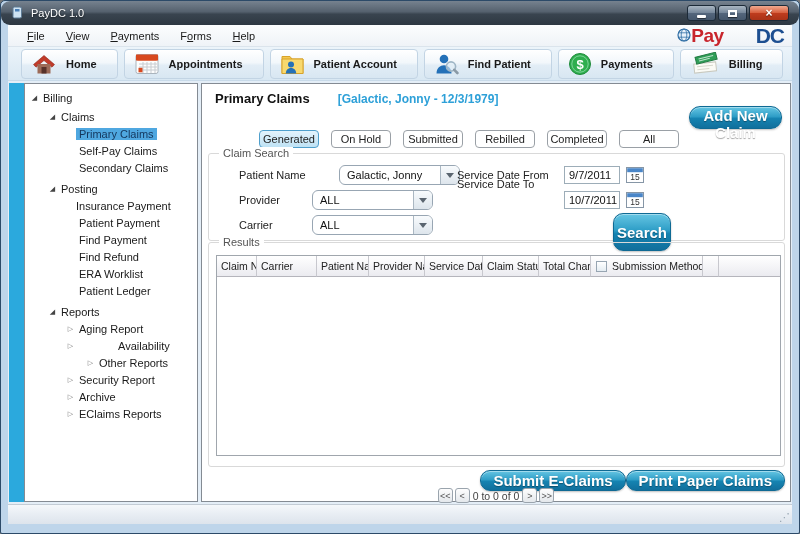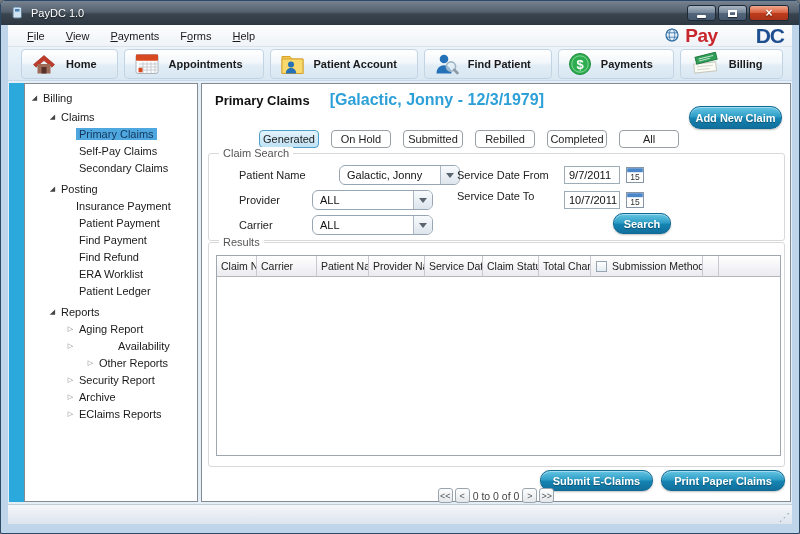--- a/index.html
+++ b/index.html
@@ -5,21 +5,21 @@
   * { margin:0; padding:0; box-sizing:border-box; }
   html,body { width:800px; height:534px; background:#777; }
   body { font-family:"Liberation Sans","DejaVu Sans",sans-serif; font-size:11px; }
 
   .window { position:relative; width:800px; height:534px; background:#bed5ea;
     border:1px solid #2c4a68; border-radius:5px 5px 2px 2px; overflow:hidden; }
 
   
   .titlebar { position:absolute; top:0; left:0; right:0; height:24px;
     background:linear-gradient(180deg,#76828f 0%,#55616e 45%,#39444f 55%,#2e3842 100%);
-    display:flex; align-items:center; padding-left:10px; color:#fff; }
+    display:flex; align-items:center; padding-left:10px; color:#fff;border-radius:9px; }
   .title-text { margin-left:7px; font-size:11px; text-shadow:0 1px 2px rgba(0,0,0,.6); }
   .win-controls { position:absolute; right:10px; top:4px; display:flex; gap:2px; }
   .win-btn { height:16px; border:1px solid #1c2a38; border-radius:3px;
     display:flex; align-items:center; justify-content:center; cursor:pointer; }
   .win-btn.min,.win-btn.max { width:29px;
     background:linear-gradient(180deg,#a9b6c2 0%,#76879a 48%,#54667c 52%,#46586d 100%); }
   .win-btn.close { width:40px;
     background:linear-gradient(180deg,#f0a98f 0%,#d8603f 48%,#bf3c1e 52%,#a93318 100%); }
   .glyph-min { width:9px; height:3px; background:#fff; border-radius:1px; margin-top:6px; box-shadow:0 1px 1px rgba(0,0,0,.5);}
   .glyph-max { width:9px; height:7px; border:2px solid #fff; box-shadow:0 1px 1px rgba(0,0,0,.5);}
@@ -28,21 +28,21 @@
   
   .inner { position:absolute; left:7px; right:7px; top:24px; bottom:9px;
     display:flex; flex-direction:column; background:#e4eef7; }
 
   
   .menubar { height:22px; background:linear-gradient(180deg,#fcfdfe,#eff3f7);
     border-bottom:1px solid #dbe4ec; display:flex; align-items:center; position:relative; }
   .menu-item { padding:3px 9px; margin-left:3px; color:#1a1a1a; cursor:default; }
   .menu-item:first-child { margin-left:10px; }
   .menu-item u { text-decoration:underline; }
-  .logo { position:absolute; right:8px; top:0; height:22px; display:flex; align-items:center; gap:6px; }
+  .logo { position:absolute; right:8px; top:0; height:22px; display:flex; align-items:center; gap:0; }
   .logo-pay { color:#c8252c; font-weight:bold; font-size:19px; letter-spacing:-0.5px; }
   .logo-dc  { color:#1d4f91; font-weight:bold; font-size:21px; letter-spacing:-1px;margin-left:32px; }
 
   
   .toolbar { height:34px; background:linear-gradient(180deg,#ecf4fa,#d9e8f3);
     border-bottom:1px solid #c8dae9; display:flex; align-items:center; gap:6px; padding-left:13px; }
   .tool-btn { height:30px; border:1px solid #c2d4e4; border-radius:4px;
     background:linear-gradient(180deg,#ffffff 0%,#f2f7fb 45%,#e2edf6 55%,#d8e7f2 100%);
     display:flex; align-items:center; gap:9px; padding:0 20px 0 9px;
     font-weight:bold; color:#1a1a1a; cursor:pointer; box-shadow:0 1px 1px rgba(255,255,255,.8) inset; }
@@ -59,23 +59,23 @@
   .tree-glyph.collapsed { color:#777; }
   .tree-label { padding:0 3px; color:#1a1a1a; }
   .tree-row.selected .tree-label { background:#4fa7e0; color:#14365c; }
   .gap-sm { margin-top:2px; } .gap-md { margin-top:4px; }
 
   
   .main { position:absolute; left:193px; right:1px; top:2px; bottom:2px;
     background:#fff; border:1px solid #848b93; }
   .main-header { position:absolute; top:7px; left:13px; }
   .page-title { font-size:13px; font-weight:bold; color:#111; }
-  .page-subtitle { font-size:16px; font-weight:bold; color:#2da0d8; margin-left:20px; }
-
-  .cta { border:1px solid #0f6a94; color:#fff; font-weight:bold; font-size:11px;
+  .page-subtitle { font-size:12px; font-weight:bold; color:#2da0d8; margin-left:28px; }
+
+  .cta { border:1px solid #0f6a94; color:#fff; font-weight:bold; font-size:15px;
     background:linear-gradient(180deg,#66c6e3 0%,#2f9ec7 45%,#1583b1 55%,#116f9c 100%);
     text-shadow:0 1px 1px rgba(0,0,0,.35); cursor:pointer;
     box-shadow:0 1px 2px rgba(0,0,0,.25), 0 1px 0 rgba(255,255,255,.4) inset; }
   .add-new { position:absolute; top:22px; right:8px; width:93px; height:23px; border-radius:11px; }
 
   .tabs { position:absolute; top:46px; left:9px; display:flex; gap:12px; }
   .tab { width:60px; height:18px; line-height:16px; text-align:center; background:#fff;
     border:1px solid #9aa0a6; border-radius:4px; color:#222; cursor:pointer; }
   .tab.selected { background:linear-gradient(180deg,#e3f3fc,#bfe2f4); border-color:#4f9fcc;margin-left:48px; }
 
@@ -86,34 +86,34 @@
   .cs-label { position:absolute; color:#222; }
   .dropdown { position:absolute; width:121px; height:20px; border:1px solid #98a6b3; border-radius:6px;
     background:#fff; display:flex; align-items:center; cursor:pointer; }
   .dd-value { flex:1; padding-left:7px; color:#111; white-space:nowrap; overflow:hidden; }
   .dd-btn { width:19px; align-self:stretch; border-left:1px solid #aab7c2; border-radius:0 5px 5px 0;
     background:linear-gradient(180deg,#f8fbfd,#dde5ec); display:flex; align-items:center; justify-content:center; }
   .dd-arrow { width:0; height:0; border-left:4px solid transparent; border-right:4px solid transparent; border-top:5px solid #5a6570; }
   .date-box { position:absolute; width:56px; height:18px; border:1px solid #9dadb8; background:#fff;
     font:11px "Liberation Sans","DejaVu Sans",sans-serif; padding-left:4px; color:#111; }
   .cal-btn { position:absolute; width:19px; height:17px; background:none; border:none; padding:0; cursor:pointer; }
-  .search-btn { position:absolute; left:404px; top:59px; width:58px; height:21px; border-radius:10px; }
+  .search-btn { position:absolute; left:404px; top:59px; width:58px; height:38px; border-radius:10px; }
 
   .results { top:158px; left:6px; right:5px; height:225px; }
   .grid { position:absolute; left:7px; top:12px; width:565px; height:201px; border:1px solid #a0a6ad; background:#fff; }
   .grid-head { display:flex; height:21px; }
   .g-cell { flex:none; background:linear-gradient(180deg,#ffffff,#ebebf0);
     border-right:1px solid #c8c8ce; border-bottom:1px solid #b5b5bc;
     font-size:10.5px; color:#222; padding:4px 2px 0 4px; white-space:nowrap; overflow:hidden;
     display:flex; align-items:flex-start; cursor:default; }
   .g-fill { flex:1; border-right:none; }
   .g-check { width:11px; height:11px; border:1px solid #97a5b2; background:linear-gradient(180deg,#fff,#e4ecf2);
     display:inline-block; margin:1px 5px 0 1px; flex:none; }
 
-  .footer-btns { position:absolute; right:5px; top:386px; display:flex; gap:8px; }
+  .footer-btns { position:absolute; right:5px; top:386px; display:flex; gap:0; }
   .footer-btns .cta { height:21px; border-radius:10px; padding:0 12px; }
 
   .pagination { position:absolute; left:0; right:0; top:404px; display:flex; justify-content:center;
     align-items:center; gap:2px; color:#444; }
   .pg-btn { min-width:15px; height:15px; border:1px solid #9aa4ad; border-radius:3px;
     background:linear-gradient(180deg,#fdfdfd,#e4e8ec); font-size:9px; color:#555;
     display:flex; align-items:center; justify-content:center; padding:0 1px; cursor:pointer; }
   .pg-text { font-size:10.5px; margin:0 1px; }
 
   
@@ -362,21 +362,21 @@
                 <text x="9" y="13" font-size="8.5" text-anchor="middle" fill="#333" font-family="Liberation Sans,sans-serif">15</text>
               </svg></button>
 
           <span class="cs-label" style="left:30px;top:40px;">Provider</span>
           <div class="dropdown" style="left:103px;top:36px;">
             <span class="dd-value">ALL</span>
             <span class="dd-btn">
                 <span class="dd-arrow"></span>
               </span>
           </div>
-          <span class="cs-label" style="left:248px;top:36px;">Service Date To</span>
+          <span class="cs-label" style="left:248px;top:24px;">Service Date To</span>
           <input class="date-box" style="left: 355px; top: 37px;" value="10/7/2011">
           <button class="cal-btn" style="left:416px;top:38px;"><svg width="18" height="16" viewBox="0 0 18 16">
                 <rect x="0.5" y="0.5" width="17" height="15" fill="#fff" stroke="#8696a6"></rect>
                 <rect x="1.2" y="1.2" width="15.6" height="4" fill="#4a86c8"></rect>
                 <text x="9" y="13" font-size="8.5" text-anchor="middle" fill="#333" font-family="Liberation Sans,sans-serif">15</text>
               </svg></button>
 
           <span class="cs-label" style="left:30px;top:65px;">Carrier</span>
           <div class="dropdown" style="left:103px;top:61px;">
             <span class="dd-value">ALL</span>

